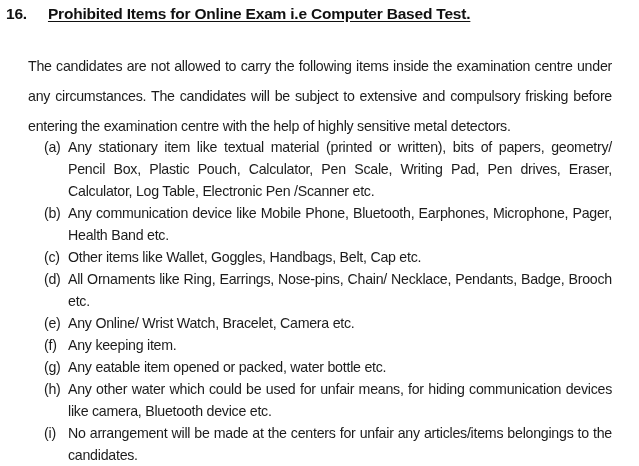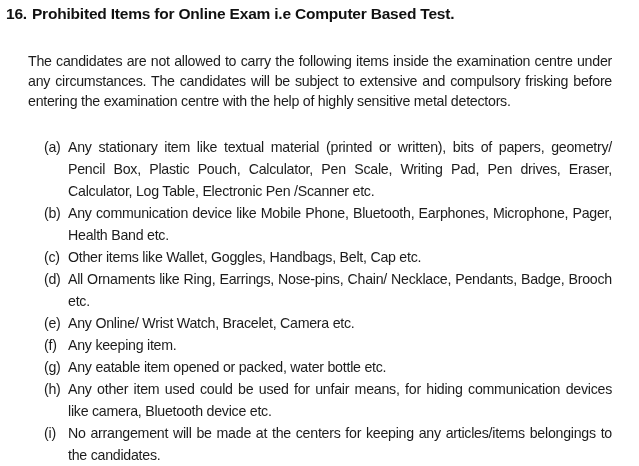--- a/index.html
+++ b/index.html
@@ -7,25 +7,25 @@
       width: 639px; height: 466px; overflow: hidden;
       font-family: "Liberation Sans", "DejaVu Sans", sans-serif;
       color: #1a1a1a;
       position: relative;
     }
     .heading {
       position: absolute; left: 6px; top: 5px;
       font-size: 15.5px; font-weight: bold; color: #111;
       white-space: nowrap; letter-spacing: -0.2px;
     }
-    .heading .num { margin-right: 5px; }
-    .heading .title { text-underline-offset: 2px; }
+    .heading .num { margin-right: 21px; }
+    .heading .title { text-decoration: underline; text-underline-offset: 2px; }
     .intro {
       position: absolute; left: 28px; top: 51px; width: 584px;
-      font-size: 14.2px; line-height: 20px; color: #1c1c1c;
+      font-size: 14.2px; line-height: 30px; color: #1c1c1c;
       text-align: justify; letter-spacing: -0.25px;
     }
     .items {
       position: absolute; left: 44px; top: 136px; width: 568px;
       margin: 0; padding: 0; list-style: none;
     }
     .item {
       display: flex; font-size: 14.2px; line-height: 22px; color: #1c1c1c;
       letter-spacing: -0.25px;
     }
@@ -65,19 +65,19 @@
   <li class="item">
       <span class="label">(f)</span>
       <span class="text">Any keeping item.</span>
     </li>
   <li class="item">
       <span class="label">(g)</span>
       <span class="text">Any eatable item opened or packed, water bottle etc.</span>
     </li>
   <li class="item">
       <span class="label">(h)</span>
-      <span class="text">Any other item used could be used for unfair means, for hiding communication devices like camera, Bluetooth device etc.</span>
+      <span class="text">Any other water which could be used for unfair means, for hiding communication devices like camera, Bluetooth device etc.</span>
     </li>
   <li class="item">
       <span class="label">(i)</span>
-      <span class="text">No arrangement will be made at the centers for keeping any articles/items belongings to the candidates.</span>
+      <span class="text">No arrangement will be made at the centers for unfair any articles/items belongings to the candidates.</span>
     </li>
 </ul>
 
 </body></html>

